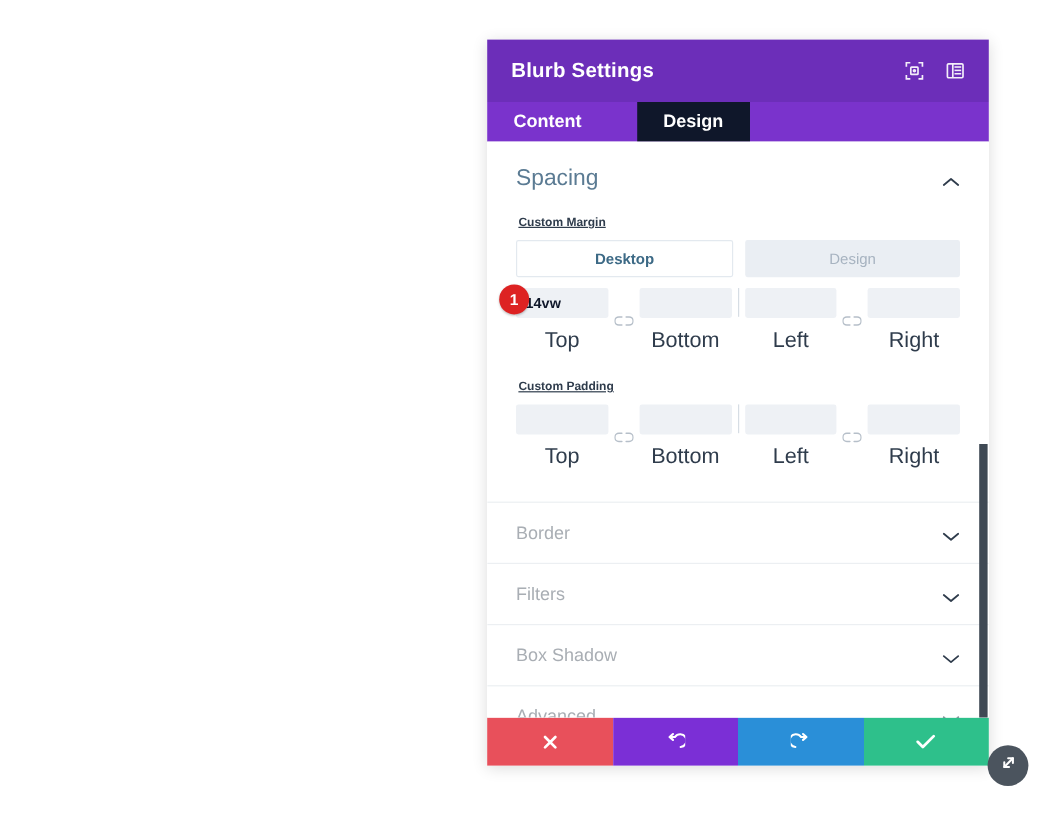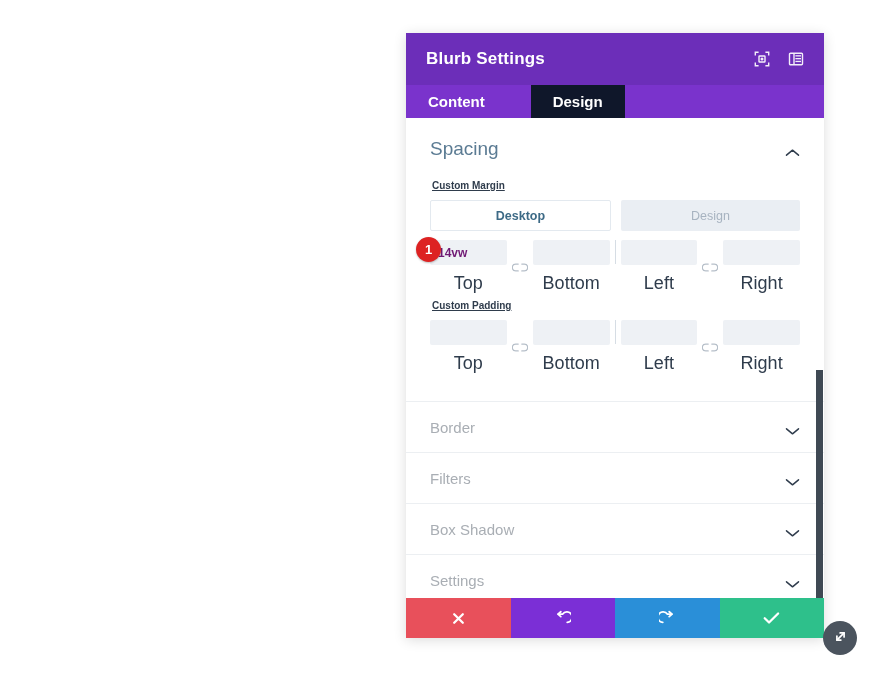--- a/index.html
+++ b/index.html
@@ -127,21 +127,21 @@
   }
 
   .field-label {
     color: #2f3c4c;
     font-size: 10px;
     font-weight: bold;
     margin: 20px 0 9px 2px;
     text-decoration: underline;
   }
   .field-label.pad {
-    margin-top: 6px;
+    margin-top: 23px;
   }
 
   
   .device-tabs {
     display: flex;
     gap: 10px;
   }
   .device-tab {
     flex: 1 1 0;
     height: 31px;
@@ -190,21 +190,21 @@
   }
   .inp {
     width: 100%;
     height: 25px;
     background: #eef1f5;
     border: none;
     border-radius: 2px;
     box-sizing: border-box;
     font-family: "Liberation Sans", sans-serif;
     font-size: 12px;
-    color: #701a75;
+    color: #0f172a;
     font-weight: bold;
     padding: 0 8px;
     outline: none;
   }
   .cell-label {
     font-size: 18px;
     color: #2f3c4c;
     margin-top: 8px;
   }
   .link-icon {
@@ -450,21 +450,21 @@
       </div>
       <div class="section-collapsed">
         <span class="title-closed">Box Shadow</span>
         <span class="chev">
           <svg viewBox="0 0 15 10" width="15" height="10">
             <path d="M1.5 2.8l6 5 6-5" fill="none" stroke="#2f3c4c" stroke-width="1.5" stroke-linecap="round" stroke-linejoin="round"></path>
           </svg>
         </span>
       </div>
       <div class="section-collapsed">
-        <span class="title-closed">Settings</span>
+        <span class="title-closed">Advanced</span>
         <span class="chev">
           <svg viewBox="0 0 15 10" width="15" height="10">
             <path d="M1.5 2.8l6 5 6-5" fill="none" stroke="#2f3c4c" stroke-width="1.5" stroke-linecap="round" stroke-linejoin="round"></path>
           </svg>
         </span>
       </div>
     </div>
 
     <div class="scroll-track">
       <div class="scroll-thumb"></div>

